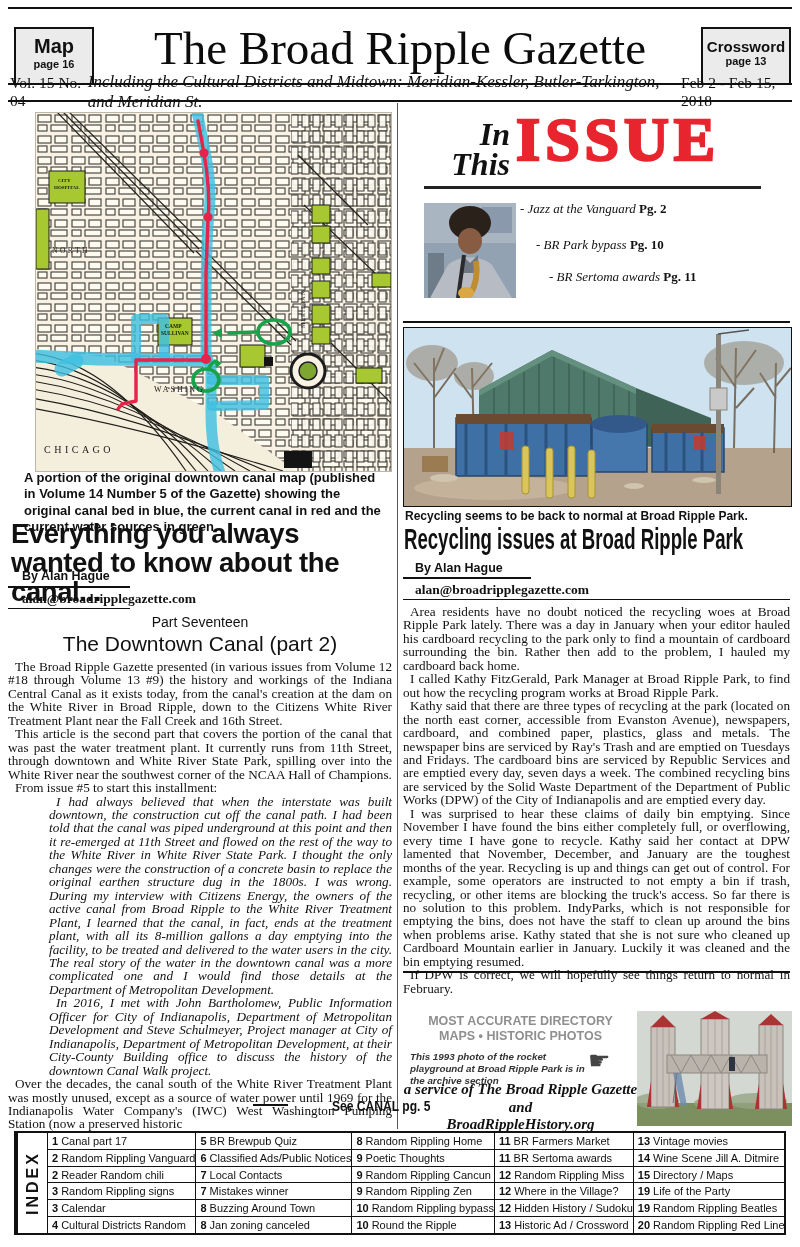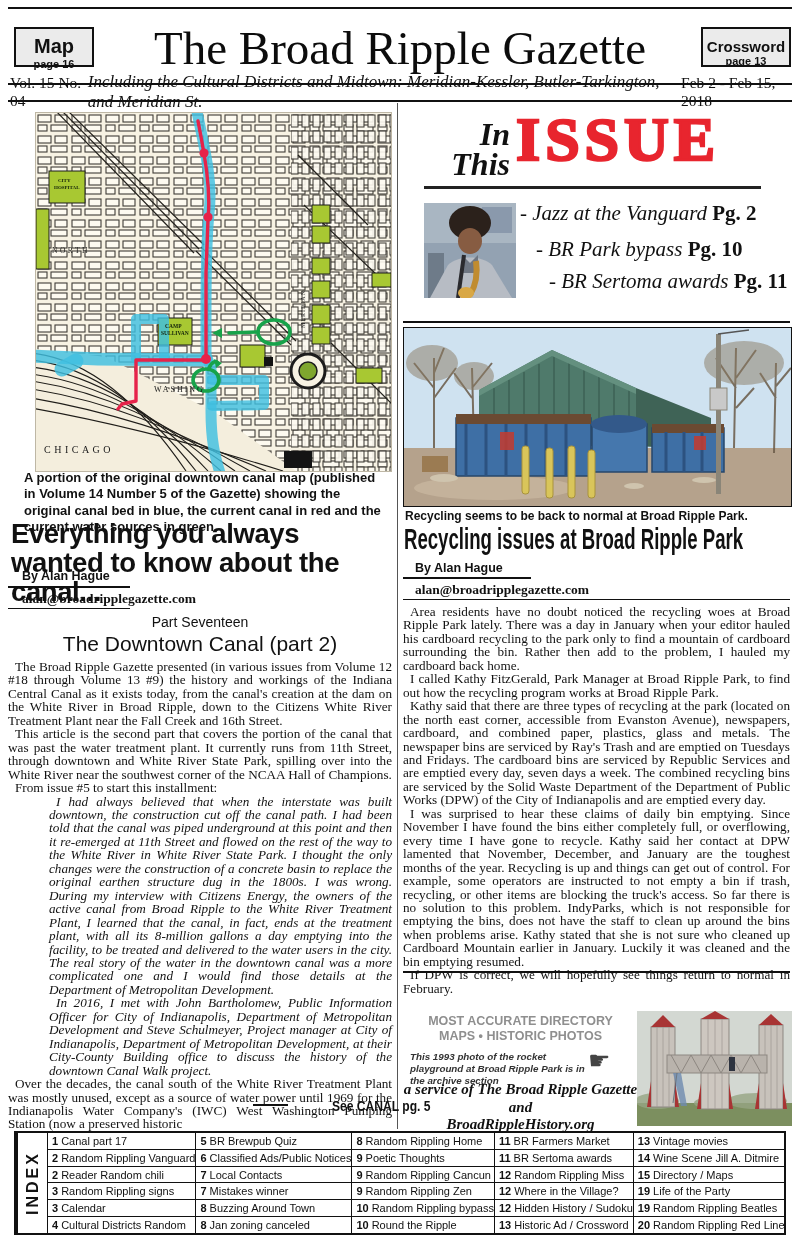--- a/index.html
+++ b/index.html
@@ -1,21 +1,21 @@
 <!DOCTYPE html>
 <html style="--accent-red: #e8252e; --canal-blue: #3fc0e0; --canal-red: #e6234a; --water-green: #17a34a; --park-green: #a8c832;"><head>
 <meta charset="utf-8">
 <style>
   html,body{margin:0;padding:0;background:#888;}
   .page{position:relative;width:800px;height:1247px;background:#ffffff;margin:0 auto;
         font-family:"Liberation Serif",serif;color:#111;overflow:hidden;}
   .abs{position:absolute;}
   .rule{position:absolute;background:#111;}
   
-  .corner-box{position:absolute;top:27px;width:80px;height:40px;background:#ebebeb;
+  .corner-box{position:absolute;top:27px;width:80px;height:58px;background:#ebebeb;
       border:2px solid #111;box-sizing:border-box;text-align:center;
       font-family:"Liberation Sans",sans-serif;font-weight:bold;}
   .corner-box .big{display:block;font-size:20px;line-height:24px;margin-top:5px;}
   .corner-box .small{display:block;font-size:11px;line-height:12px;}
   .masthead{position:absolute;left:0;right:0;top:22px;text-align:center;
       font-size:47px;line-height:52px;font-family:"Liberation Serif",serif;color:#0c0c0c;}
   .volrow{position:absolute;left:10px;right:8px;top:85px;height:14px;display:flex;
       align-items:center;justify-content:space-between;font-size:15.5px;}
   .volrow .tag{font-style:italic;font-size:17px;}
   
@@ -38,21 +38,21 @@
   #recycle-body{left:403px;top:605px;width:387px;}
   .see-canal{position:absolute;left:294px;top:1097px;
       font-family:"Liberation Sans",sans-serif;font-weight:bold;font-size:15.5px;margin-left:38px;}
   .see-canal span{display:inline-block;transform:scaleX(0.78);transform-origin:0 50%;white-space:nowrap;}
   .see-dash{position:absolute;left:253px;top:1104px;width:35px;height:2px;background:#111;}
   
   .iti-inthis{position:absolute;left:430px;top:119px;width:80px;text-align:right;
       font-style:italic;font-weight:bold;font-size:32px;line-height:30px;}
   .iti-issue{position:absolute;left:516px;top:107px;font-weight:bold;font-size:62px;line-height:64px;
       letter-spacing:5px;color:var(--accent-red);-webkit-text-stroke:2.5px var(--accent-red);}
-  .iti-item{position:absolute;font-size:21px;white-space:nowrap;}
+  .iti-item{position:absolute;font-size:13px;white-space:nowrap;}
   .iti-item .it{font-style:italic;}
   .iti-item .pg{font-weight:bold;}
   
   .photo-frame{position:absolute;left:403px;top:327px;width:387px;height:178px;border:1px solid #111;}
   .photo-cap{position:absolute;left:405px;top:509px;width:385px;
       font-family:"Liberation Sans",sans-serif;font-weight:bold;font-size:12px;}
   .r-headline{position:absolute;left:404px;top:522px;
       font-family:"Liberation Sans",sans-serif;font-weight:bold;font-size:30px;line-height:34px;}
   .r-headline span{display:inline-block;transform:scaleX(0.62);transform-origin:0 50%;white-space:nowrap;letter-spacing:0px;}
   

